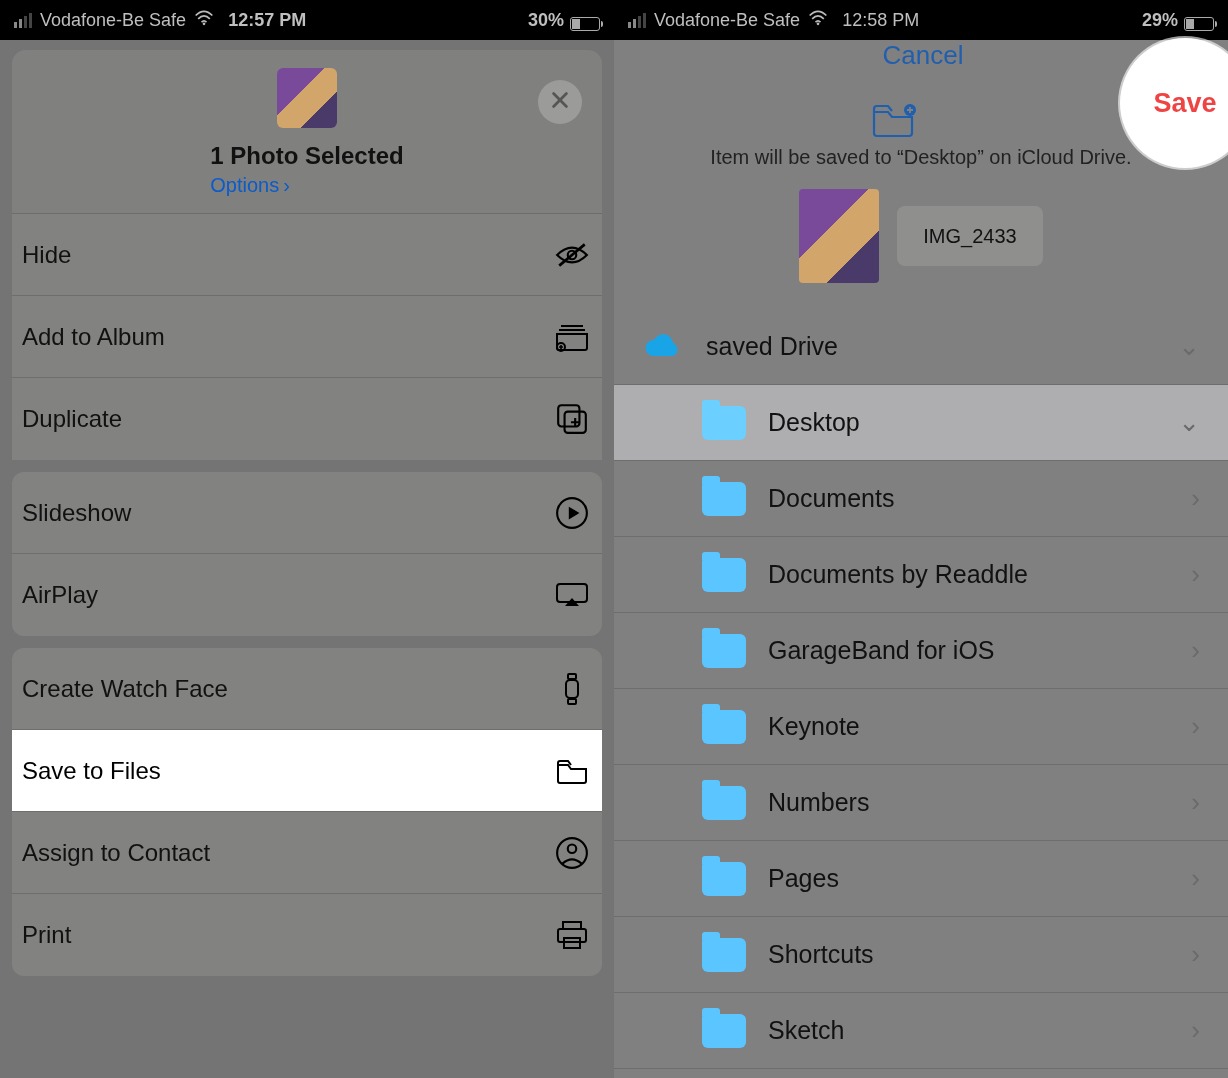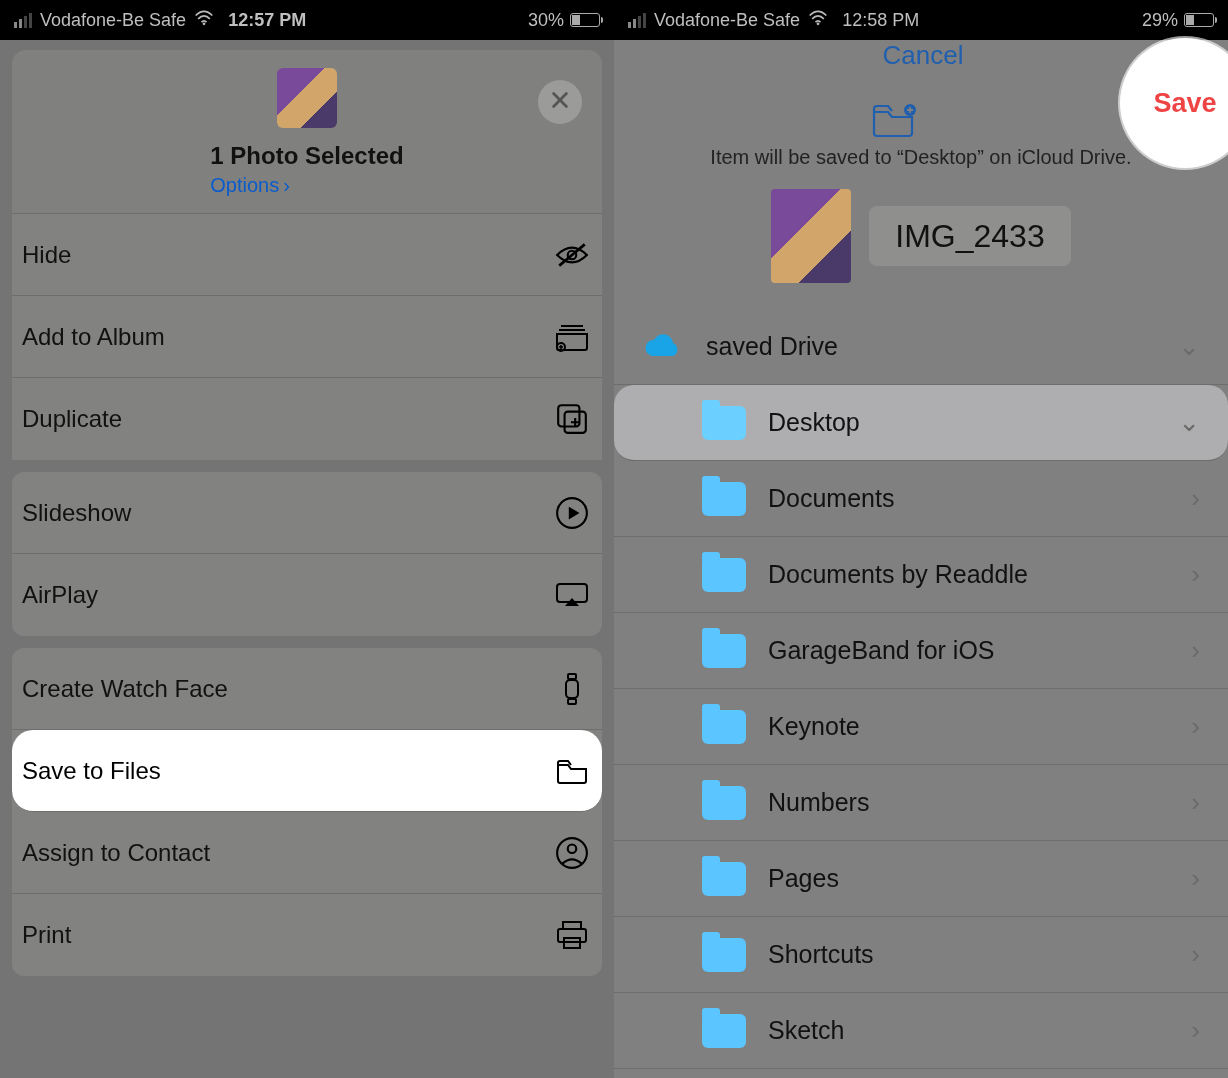--- a/index.html
+++ b/index.html
@@ -29,21 +29,21 @@
     height: 40px;
     display: flex;
     align-items: center;
     justify-content: space-between;
     padding: 0 14px;
     color: #bfbfbf;
     font-size: 18px;
     background: #000;
   }
   .status-left { display: flex; align-items: center; gap: 8px; }
-  .status-right { display: flex; align-items: center; gap: 6px; }
+  .status-right { display: flex; align-items: flex-end; gap: 6px; font-weight: bold; }
   .bars {
     display: inline-flex; gap: 2px; align-items: flex-end;
   }
   .bars span {
     width: 3px; background: #888; display: inline-block;
   }
   .bars span:nth-child(1){height:6px;}
   .bars span:nth-child(2){height:9px;}
   .bars span:nth-child(3){height:12px; background:#444;}
   .bars span:nth-child(4){height:15px; background:#444;}
@@ -97,21 +97,20 @@
     height: 82px;
     padding: 0 10px;
     display:flex; align-items:center; justify-content:space-between;
     border-bottom: 1px solid #6e6e6c;
     color:#111; font-size:24px;
   }
   .row:last-child{border-bottom:none;}
   .row.highlighted {
     background:#fff;
     color:#000;
-    border-radius:21px;
   }
   .row .ricon{ width:40px; display:flex; justify-content:center;}
   .row svg{ width:34px; height:34px; stroke:#000; fill:none; stroke-width:2;}
 
   
   .nav-bar {
     height: 102px;
     display:flex; align-items:center; justify-content:space-between;
     padding: 0 18px 0 22px;
     position:relative;
@@ -131,34 +130,34 @@
     text-align:center; font-size:20px; color:#222; margin-top: 4px;
   }
   .save-preview{
     display:flex; justify-content:center; gap:18px; margin-top:20px; margin-bottom:26px;
   }
   .thumb-lg{
     width:80px;height:94px;border-radius:4px;
     background: linear-gradient(135deg,#7a4a9a 0 40%, #d2a66a 40% 70%, #4a3a6a 70%);
   }
   .fname-chip{
-    background:#8f8f8d; border-radius:8px; padding: 16px 26px; font-size:32px; color:#111;
+    background:#8f8f8d; border-radius:8px; padding: 16px 26px; font-size:20px; color:#111;
     height: 60px; display:flex; align-items:center; align-self:center;
   }
 
   .loc-list{}
   .loc-row{
     height: 76px; display:flex; align-items:center;
     padding: 0 28px 0 22px;
     border-bottom:1px solid #6d6d6b;
     font-size:25px; color:#111;
     background:#808080;
   }
   .loc-row.root{ background:#808080; }
-  .loc-row.selected{ background:#aeadb0;border-radius:20px; }
+  .loc-row.selected{ background:#aeadb0; }
   .loc-row .indent{ width:62px; }
   .loc-row .ficon{ width:52px; display:flex; justify-content:center; margin-right:18px;}
   .loc-row .chev{ margin-left:auto; color:#6a6a68; font-size:26px;}
   .folder-icon{
     width:44px; height:34px; border-radius:4px 6px 6px 6px;
     position:relative; display:inline-block;
   }
   .folder-icon::before{
     content:""; position:absolute; left:0; top:-6px; width:18px; height:8px;
     border-radius:3px 3px 0 0; background:inherit;

